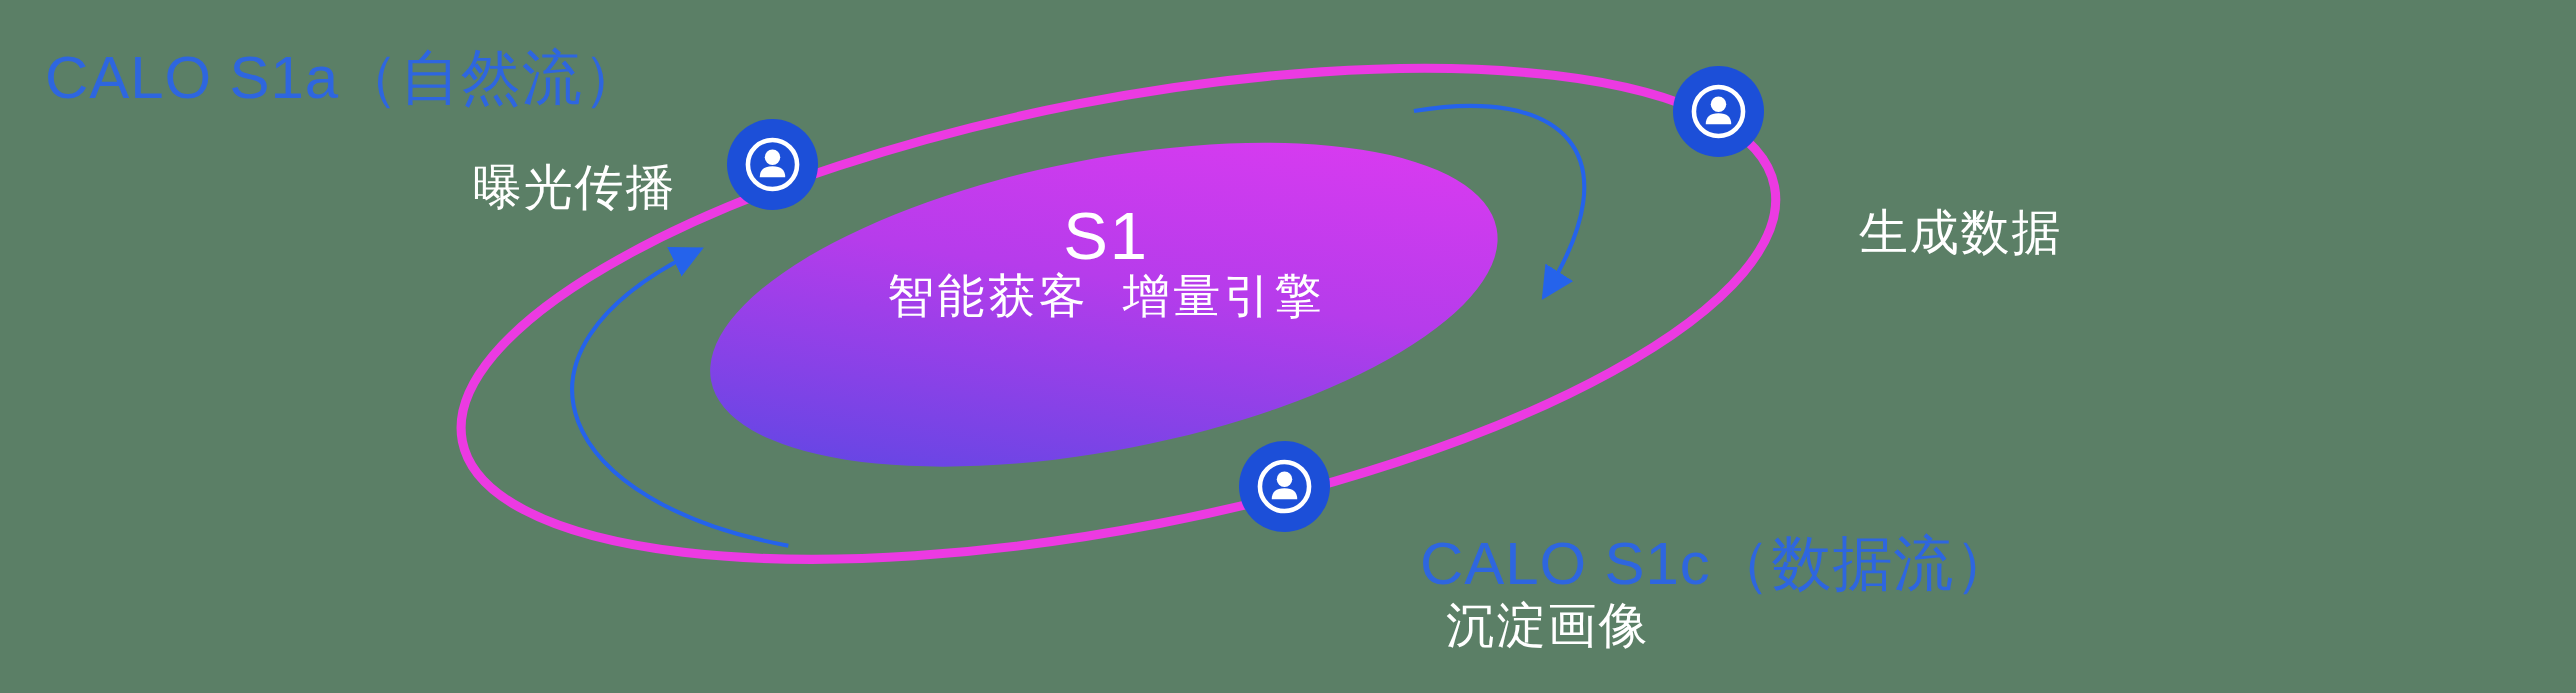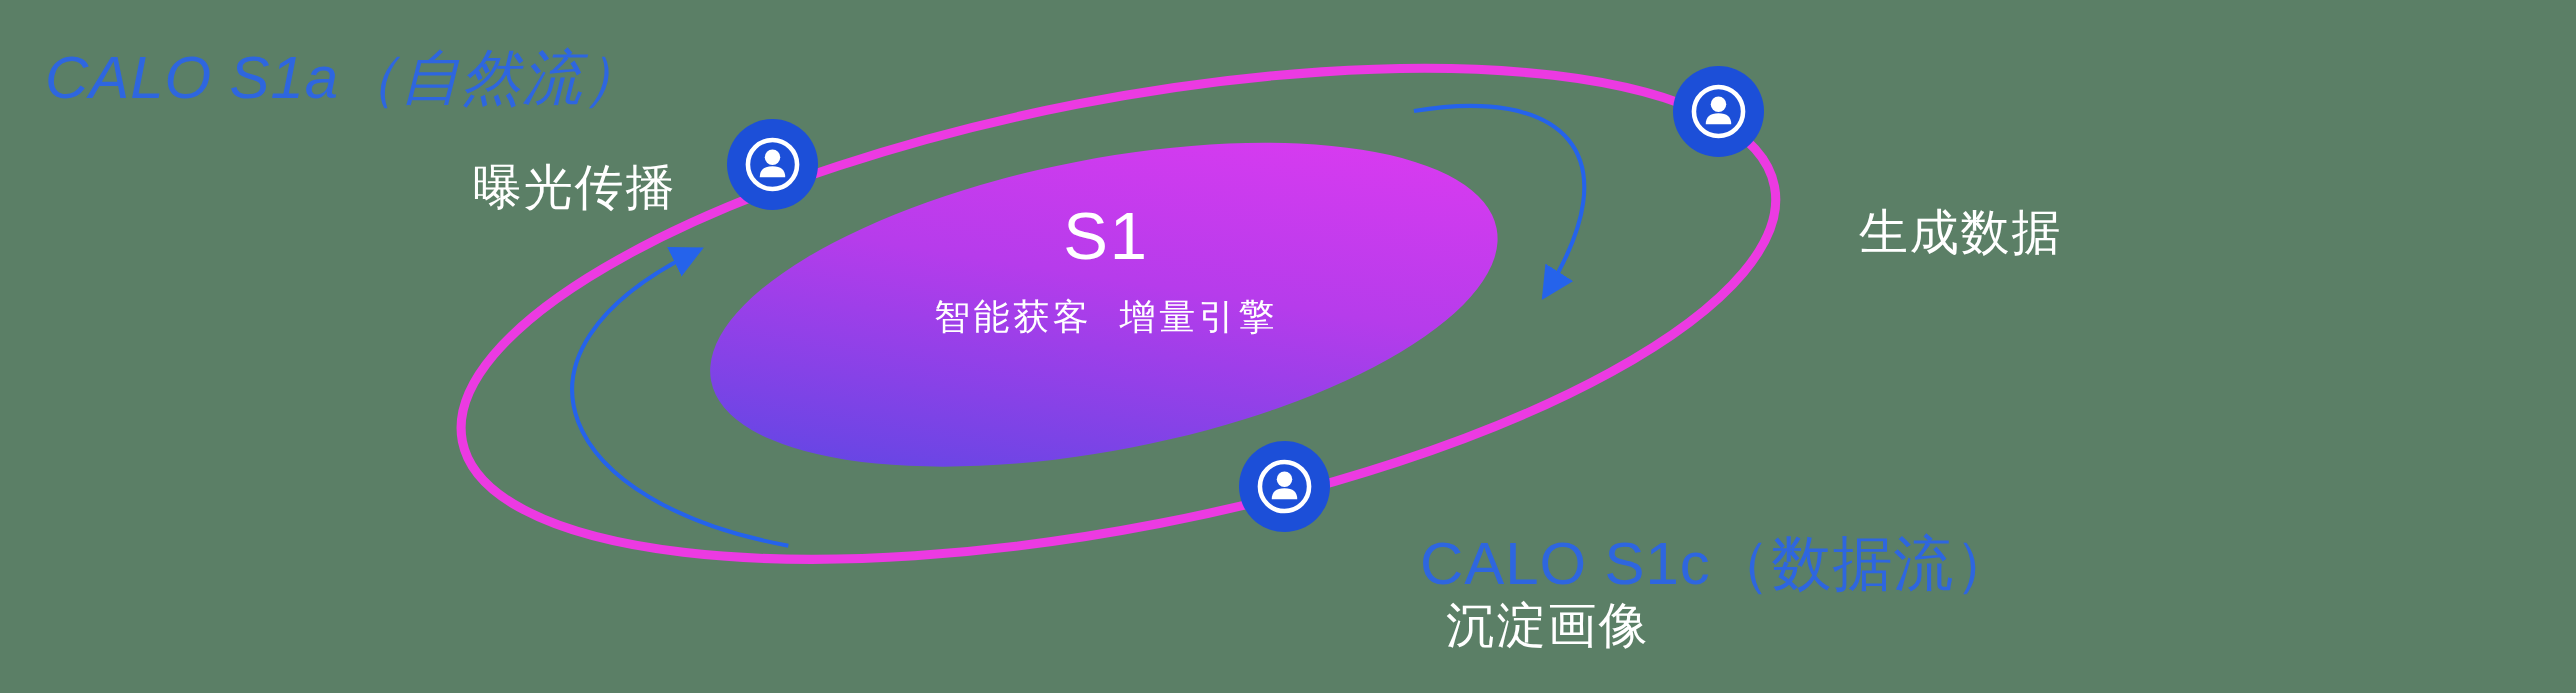--- a/index.html
+++ b/index.html
@@ -40,22 +40,22 @@
     text-align: center;
     color: #ffffff;
   }
   .center-title {
     font-size: 67px;
     font-weight: 500;
     letter-spacing: 1.8px;
     line-height: 1;
   }
   .center-sub {
-    margin-top: 30px;
-    font-size: 36px;
+    margin-top: 3px;
+    font-size: 47px;
     font-weight: 400;
     letter-spacing: 3.6px;
     white-space: pre;
     line-height: 1;
   }
 </style>
 </head>
 <body>
 
 <div class="canvas">
@@ -79,21 +79,21 @@
     <path d="M 867 600 C 620 555, 530 390, 770 274" fill="none" stroke="#2563eb" stroke-width="4.5" marker-end="url(#arrowHead)"></path>
 
     <path d="M 1555 122 C 1715 95, 1800 165, 1698 326" fill="none" stroke="#2563eb" stroke-width="4.5" marker-end="url(#arrowHead)"></path>
   </svg>
 
   <div class="center-text">
     <div class="center-title">S1</div>
     <div class="center-sub">智能获客  增量引擎</div>
   </div>
 
-  <div class="label-blue" style="left:45px; top:38px;font-style:italic;">CALO S1a（自然流）</div>
+  <div class="label-blue" style="left:45px; top:38px;">CALO S1a（自然流）</div>
   <div class="label-white" style="left:473px; top:155px;">曝光传播</div>
   <svg class="badge" style="left:727px; top:119px;" viewBox="0 0 100 100">
     <circle cx="50" cy="50" r="50" fill="#1c4fd8"></circle>
     <circle cx="50" cy="50" r="27" fill="none" stroke="#ffffff" stroke-width="5"></circle>
     <circle cx="50" cy="42" r="8.5" fill="#ffffff"></circle>
     <path d="M 36 64 Q 36 52 50 52 Q 64 52 64 64 Z" fill="#ffffff"></path>
   </svg>
 
   <svg class="badge" style="left:1673px; top:66px;" viewBox="0 0 100 100">
     <circle cx="50" cy="50" r="50" fill="#1c4fd8"></circle>

